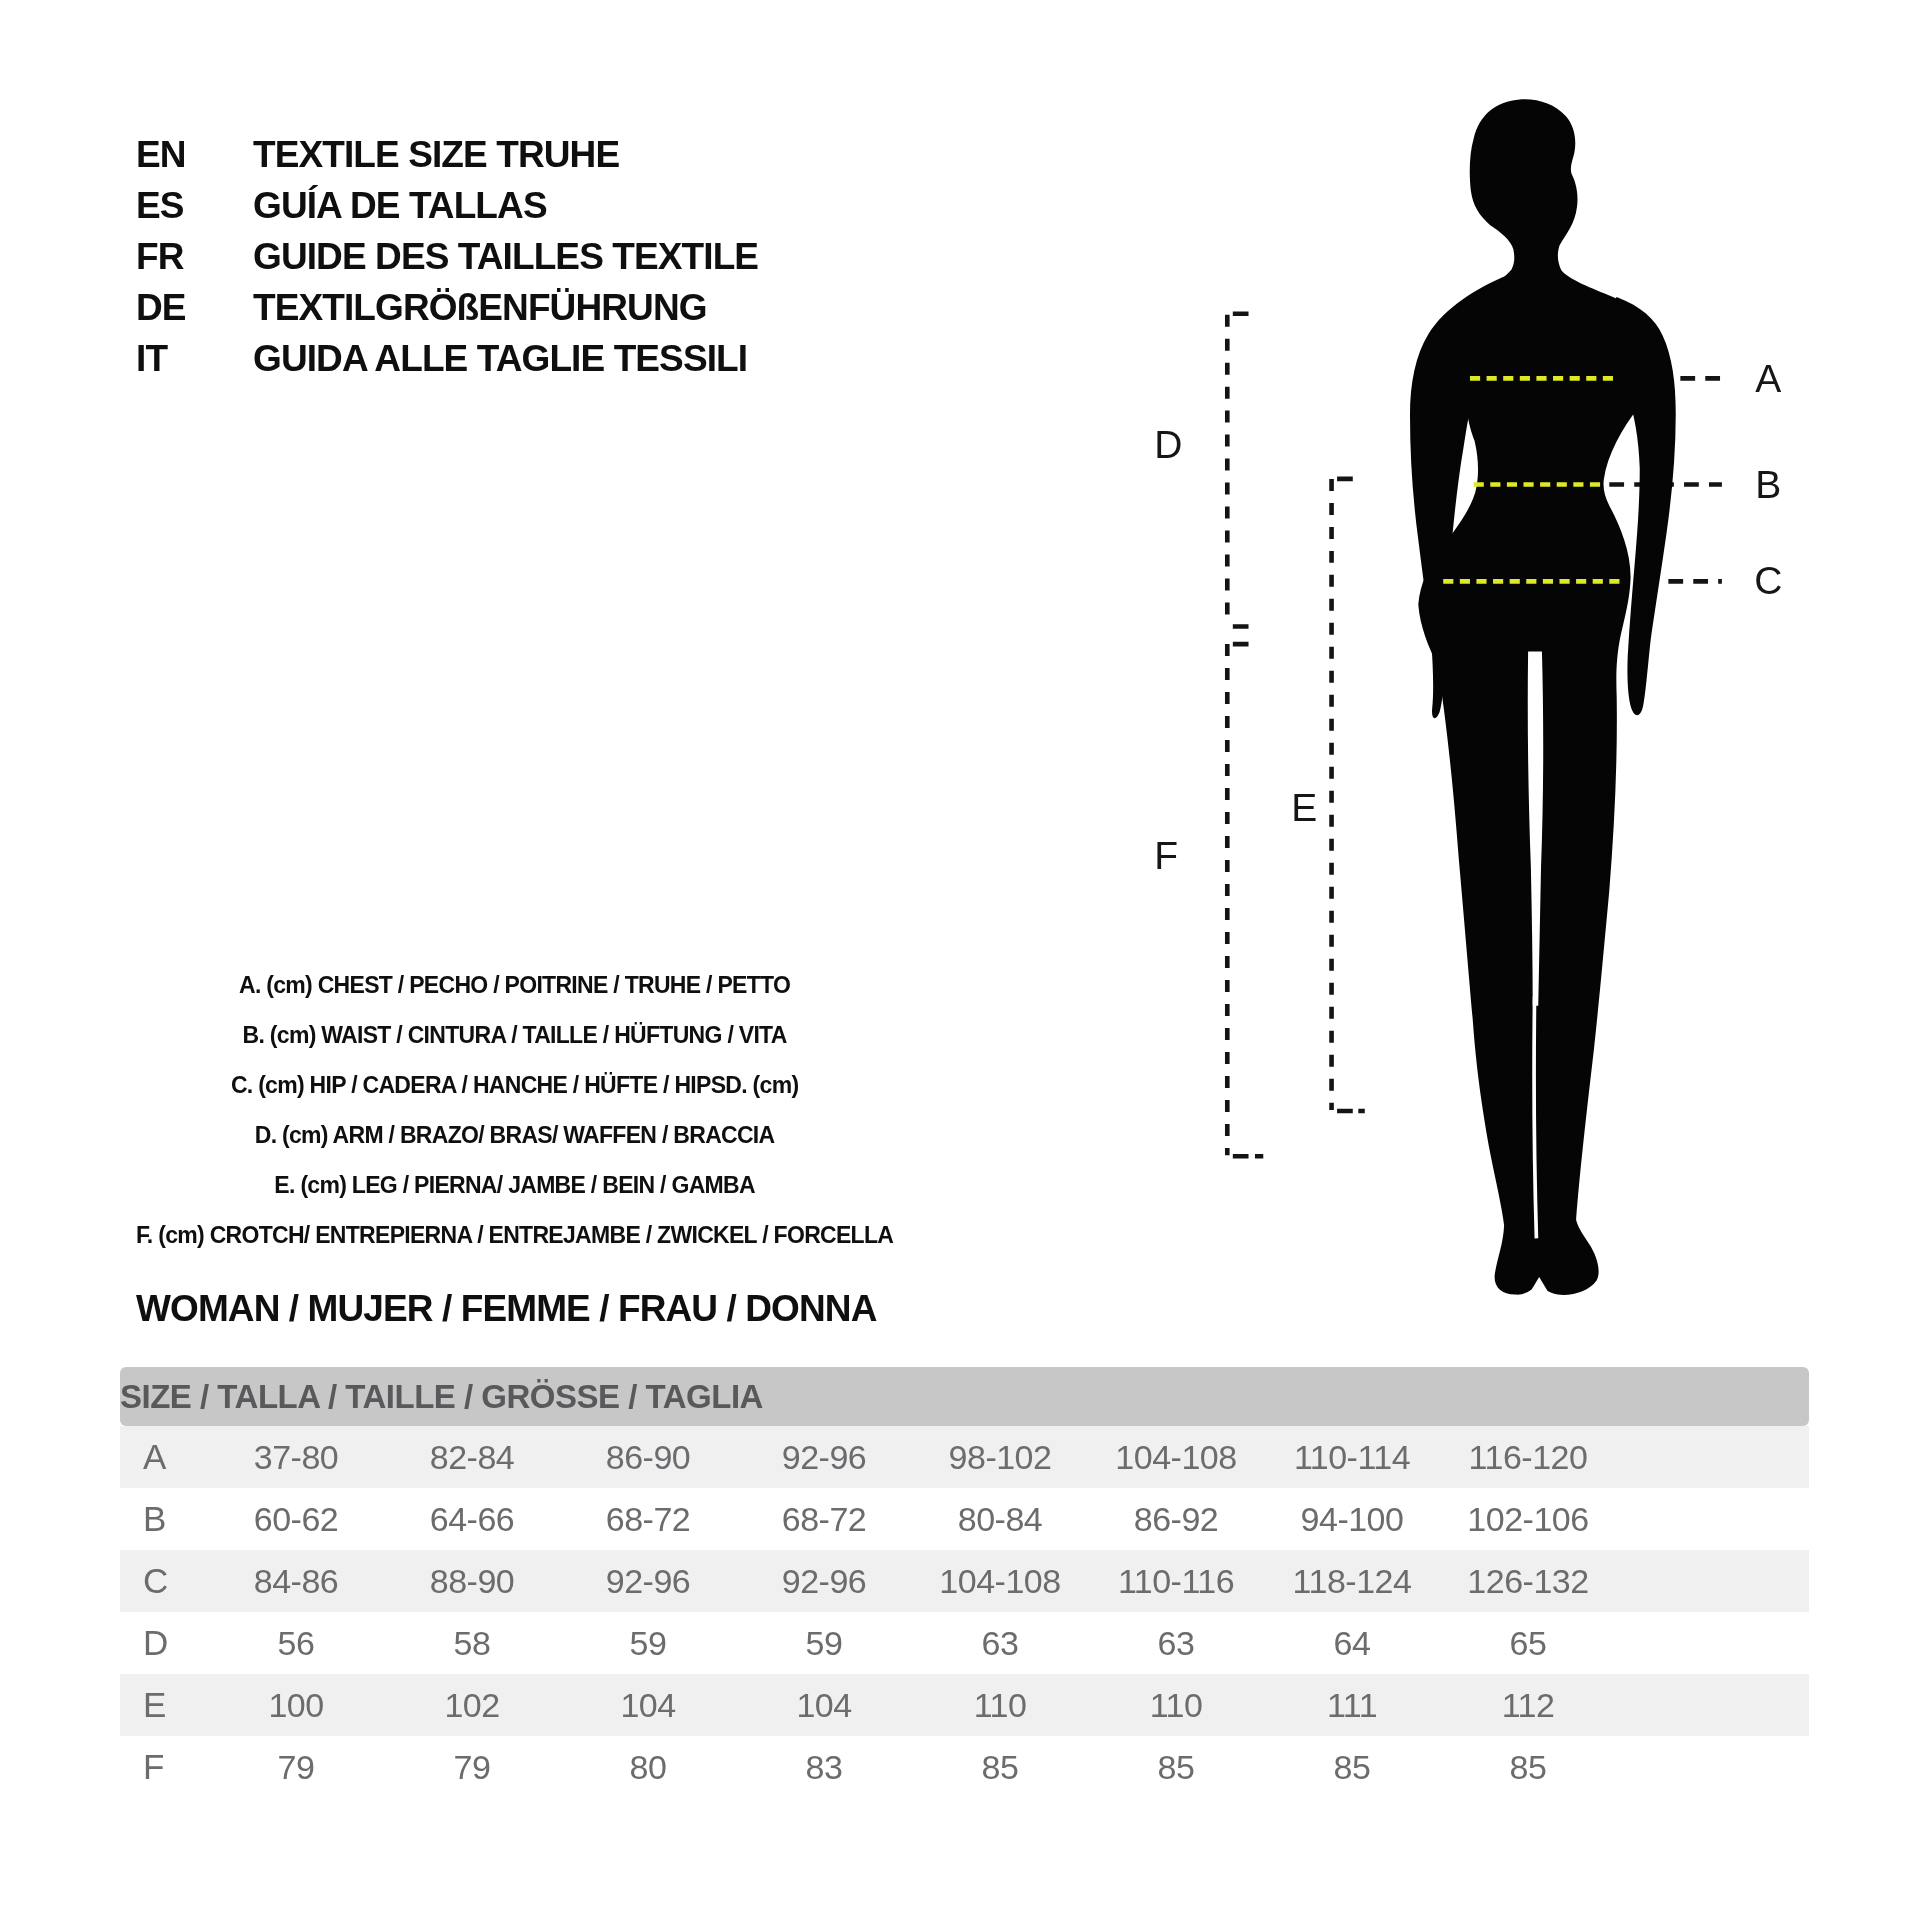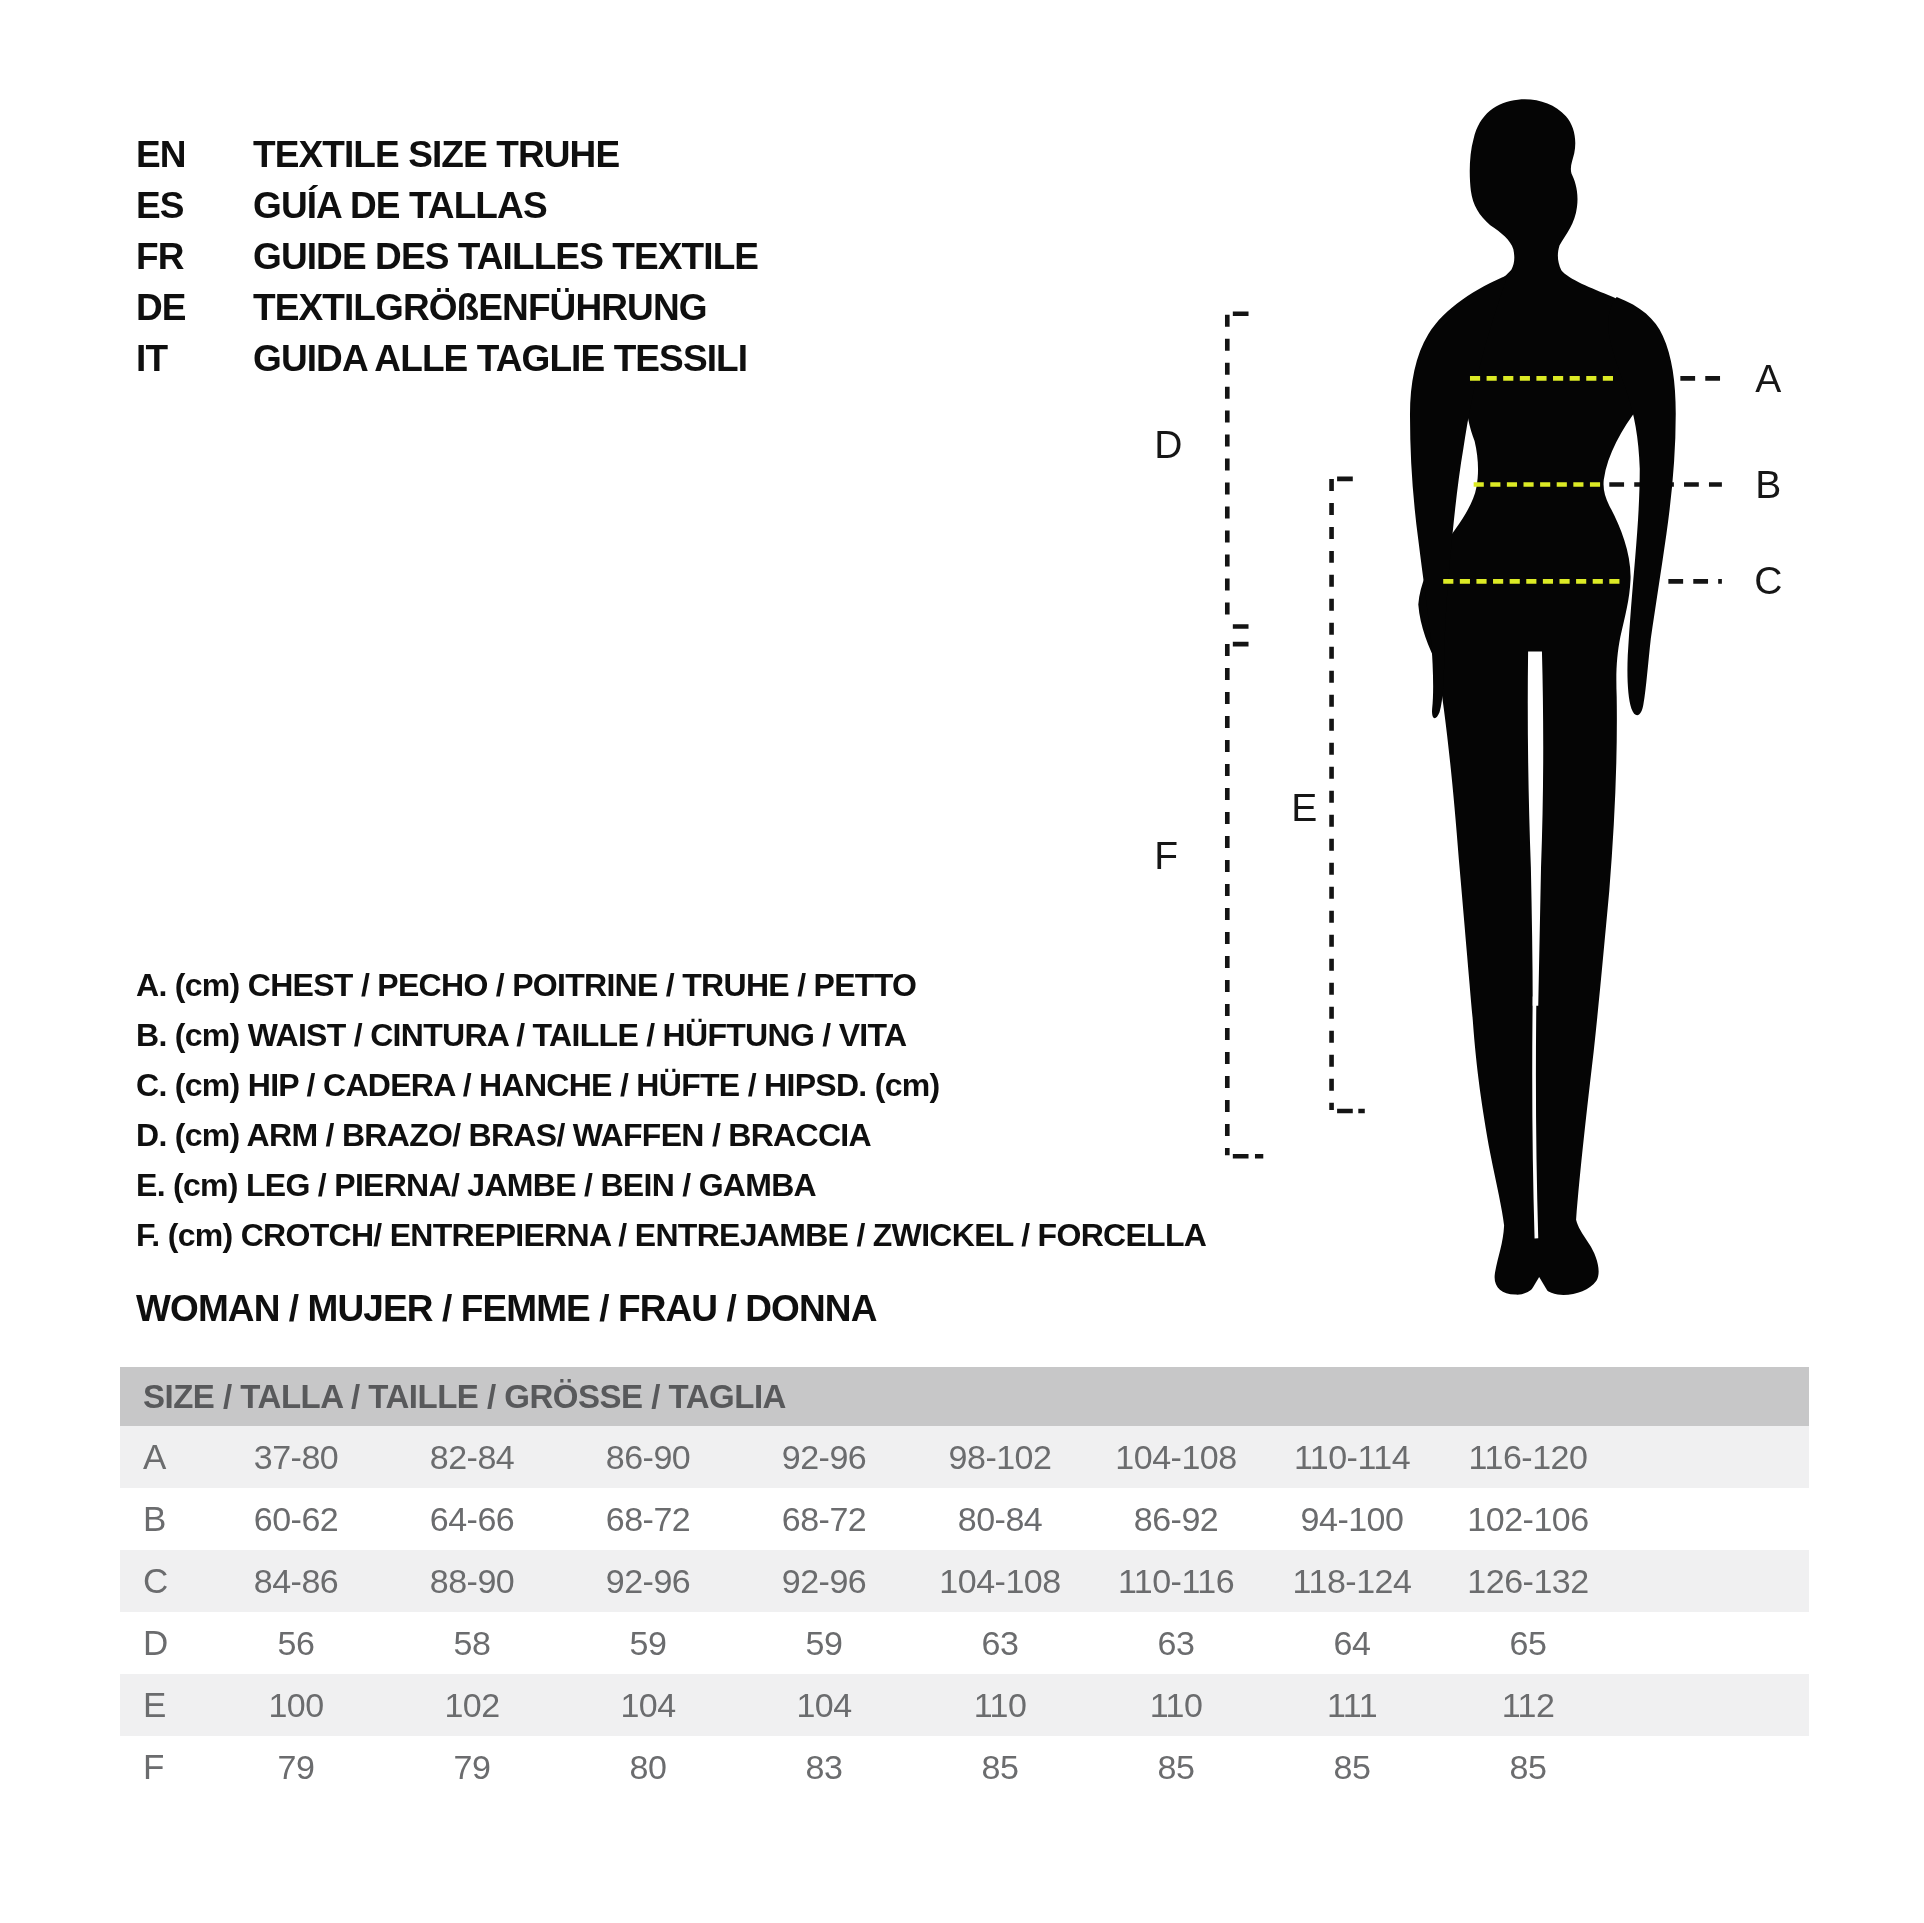--- a/index.html
+++ b/index.html
@@ -12,26 +12,26 @@
   
   #langs{position:absolute;left:136px;top:129px;}
   .lang-row{display:flex;height:51px;line-height:51px;font-size:37px;font-weight:700;letter-spacing:-0.9px;}
   .lang-code{width:117px;flex:0 0 117px;}
   
   #figure-svg{position:absolute;left:0;top:0;}
   
   .mlabel{position:absolute;transform:translate(-50%,-50%);font-size:39px;font-weight:400;color:#161616;letter-spacing:-0.5px;}
   
   #defs{position:absolute;left:136px;top:960px;}
-  .def-line{height:50px;line-height:50px;font-size:32px;font-weight:700;letter-spacing:-0.7px;white-space:nowrap;}
+  .def-line{height:50px;line-height:50px;font-size:23px;font-weight:700;letter-spacing:-0.7px;white-space:nowrap;text-align:center;}
   
   #audience{position:absolute;left:136px;top:1288px;font-size:37px;font-weight:700;letter-spacing:-0.9px;}
   
   #size-table{position:absolute;left:120px;top:1367px;width:1689px;}
-  #table-title{height:59px;line-height:59px;padding-left:23px;font-size:33px;font-weight:700;letter-spacing:-0.5px;color:#58595B;background:#C7C7C8;}
+  #table-title{height:59px;line-height:59px;font-size:33px;font-weight:700;letter-spacing:-0.5px;color:#58595B;background:#C7C7C8;border-radius:6px;}
   .trow{display:grid;grid-template-columns:88px repeat(8,176px) 1fr;align-items:center;height:62px;}
   .trow.head{height:93px;align-items:end;}
   .trow.head .tcell{padding-bottom:13px;font-size:37px;}
   .tcell{ text-align:center;font-size:34px;font-weight:400;color:#6B6C6E;letter-spacing:-0.5px;}
   .tlabel{padding-left:23px;text-align:left;font-size:35px;}
 </style>
 </head>
 <body>
 
 <div id="stage">

